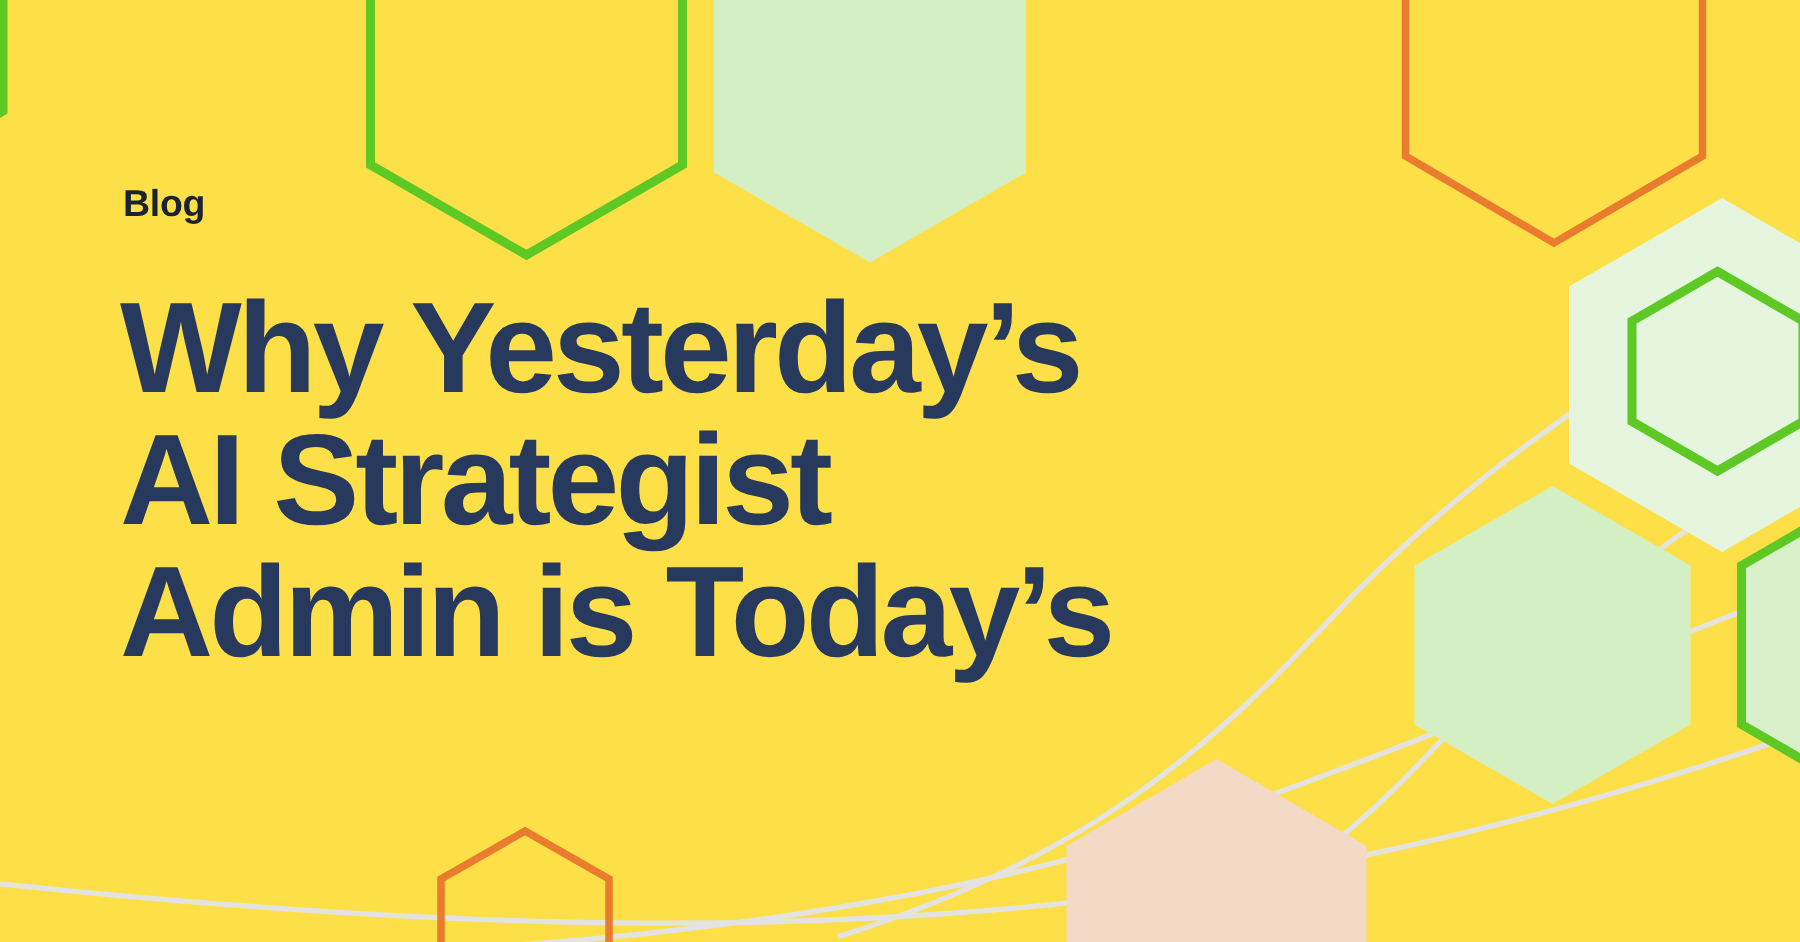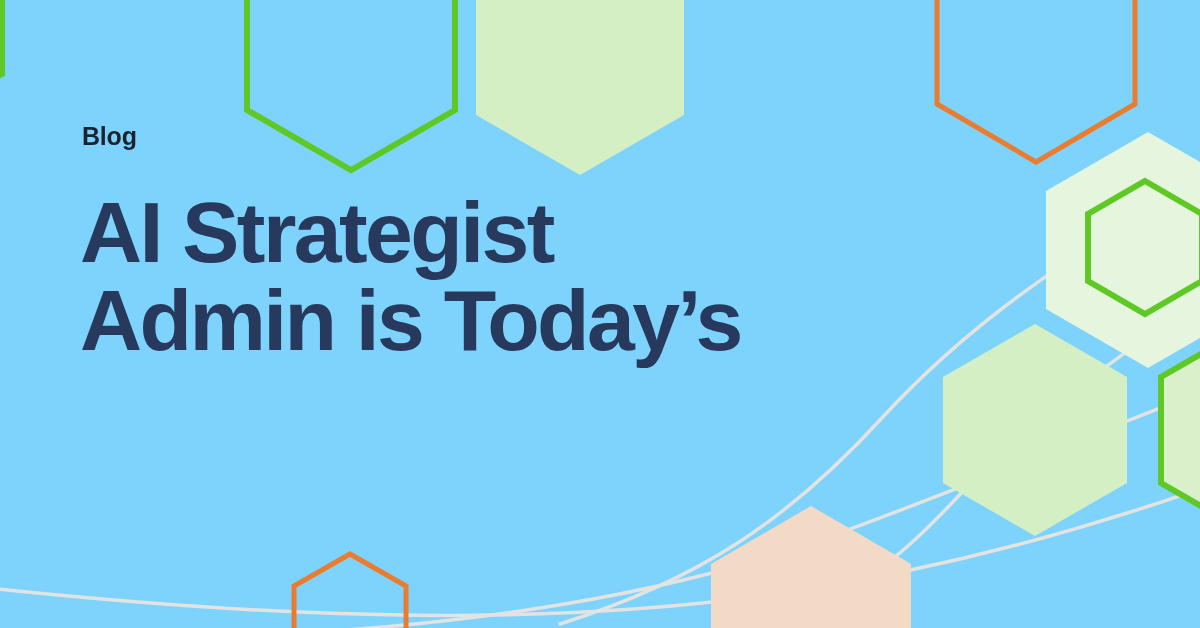--- a/index.html
+++ b/index.html
@@ -9,21 +9,21 @@
   body {
     font-family: "Liberation Sans", sans-serif;
     background: #ffffff;
   }
 
   .canvas {
     position: relative;
     width: 1200px;
     height: 628px;
     overflow: hidden;
-    background: #7dd3fc;
+    background: #fde047;
   }
 
   .bg-layer {
     position: absolute;
     inset: 0;
     width: 1200px;
     height: 628px;
     display: block;
   }
 
@@ -111,18 +111,19 @@
       <polygon fill="none" stroke="#E97C2E" stroke-width="5" stroke-linejoin="miter" points="350,554 406,586 406,650 350,682 294,650 294,586"></polygon>
 
     </g>
   </svg>
 
   <div class="content">
 
     <div class="eyebrow">Blog</div>
 
     <h1 class="headline">
+      <span class="hl-line">Why Yesterday’s</span>
       <span class="hl-line">AI Strategist</span>
       <span class="hl-line">Admin is Today’s</span>
     </h1>
 
   </div>
 </div>
 
 </body></html>

